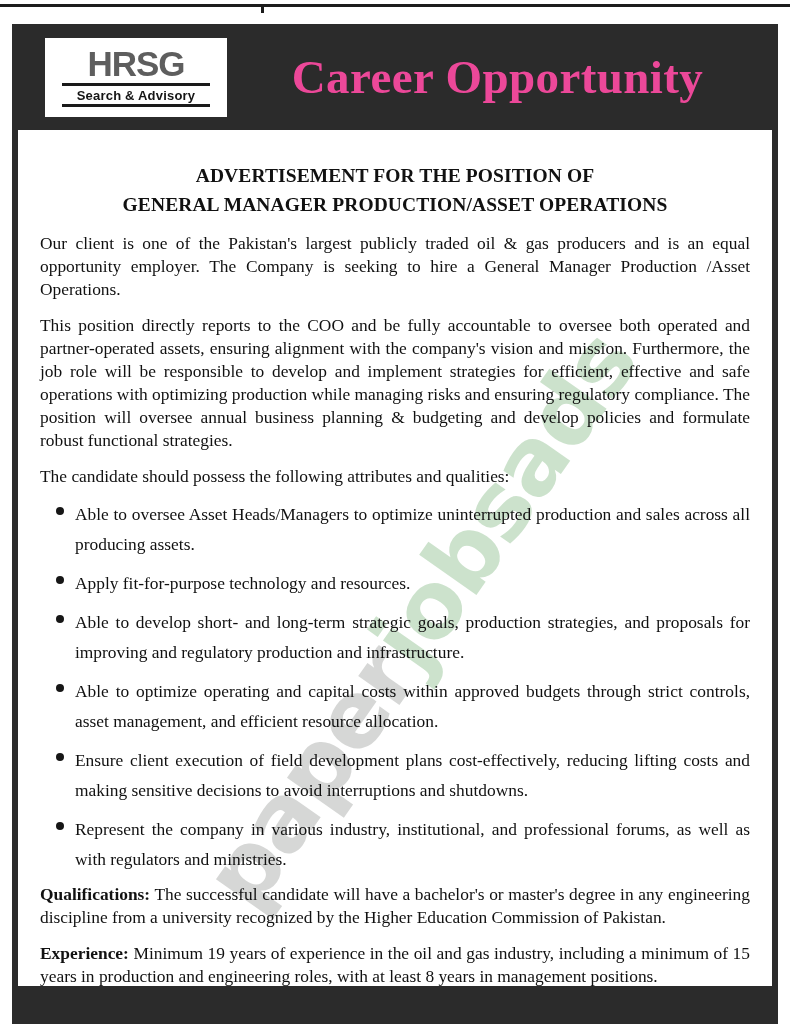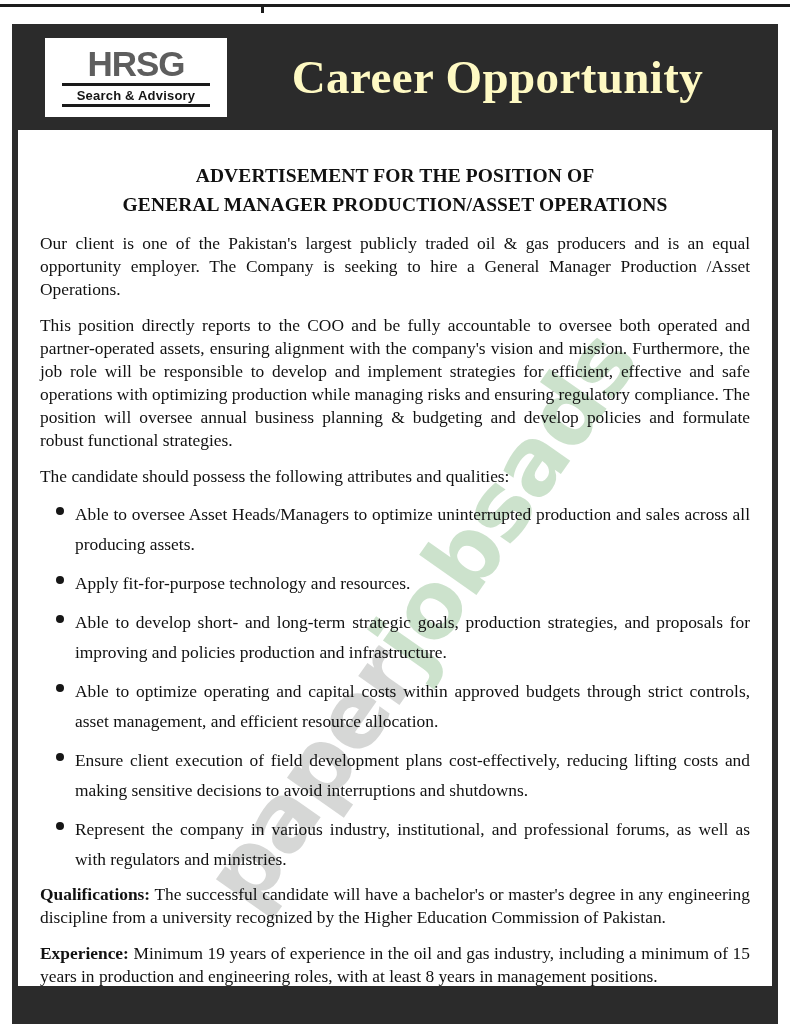--- a/index.html
+++ b/index.html
@@ -92,21 +92,21 @@
   }
   .logo-rule-bot {
     width: 148px;
     height: 3px;
     background: #1a1a1a;
   }
 
   .masthead-title {
     flex: 1;
     text-align: center;
-    color: #fef9c3;
+    color: #ec4899;
     font-family: "Liberation Serif", "DejaVu Serif", serif;
     font-weight: bold;
     font-size: 47px;
     line-height: 50px;
     letter-spacing: 0.4px;
     padding-right: 14px;
     padding-left: 4px;
   }
 
   
@@ -241,21 +241,21 @@
       <div class="headline l2">GENERAL MANAGER PRODUCTION/ASSET OPERATIONS</div>
 
       <p class="para">Our client is one of the Pakistan's largest publicly traded oil &amp; gas producers and is an equal opportunity employer. The Company is seeking to hire a General Manager Production /Asset Operations.</p>
       <p class="para">This position directly reports to the COO and be fully accountable to oversee both operated and partner-operated assets, ensuring alignment with the company's vision and mission. Furthermore, the job role will be responsible to develop and implement strategies for efficient, effective and safe operations with optimizing production while managing risks and ensuring regulatory compliance. The position will oversee annual business planning &amp; budgeting and develop policies and formulate robust functional strategies.</p>
 
       <p class="para lead-in">The candidate should possess the following attributes and qualities:</p>
 
       <ul class="bullets">
         <li>Able to oversee Asset Heads/Managers to optimize uninterrupted production and sales across all producing assets.</li>
         <li>Apply fit-for-purpose technology and resources.</li>
-        <li>Able to develop short- and long-term strategic goals, production strategies, and proposals for improving and policies production and infrastructure.</li>
+        <li>Able to develop short- and long-term strategic goals, production strategies, and proposals for improving and regulatory production and infrastructure.</li>
         <li>Able to optimize operating and capital costs within approved budgets through strict controls, asset management, and efficient resource allocation.</li>
         <li>Ensure client execution of field development plans cost-effectively, reducing lifting costs and making sensitive decisions to avoid interruptions and shutdowns.</li>
         <li>Represent the company in various industry, institutional, and professional forums, as well as with regulators and ministries.</li>
       </ul>
 
       <p class="para"><span class="lbl">Qualifications:</span><span> The successful candidate will have a bachelor's or master's degree in any engineering discipline from a university recognized by the Higher Education Commission of Pakistan.</span></p>
 
       <p class="para"><span class="lbl">Experience:</span><span> Minimum 19 years of experience in the oil and gas industry, including a minimum of 15 years in production and engineering roles, with at least 8 years in management positions.</span></p>
 
     </div>

